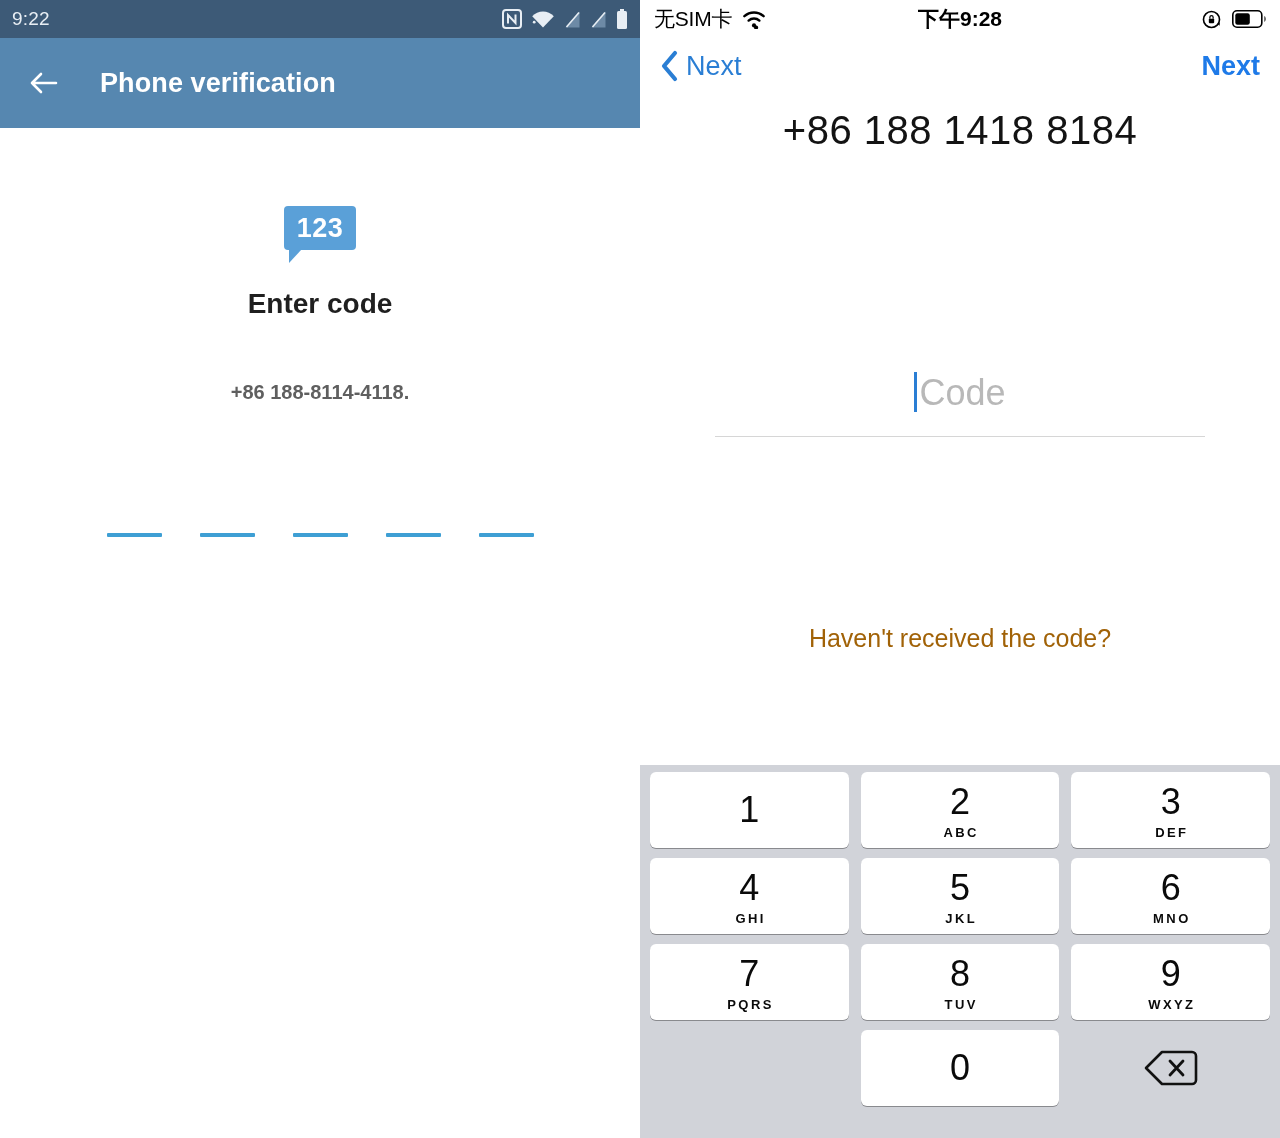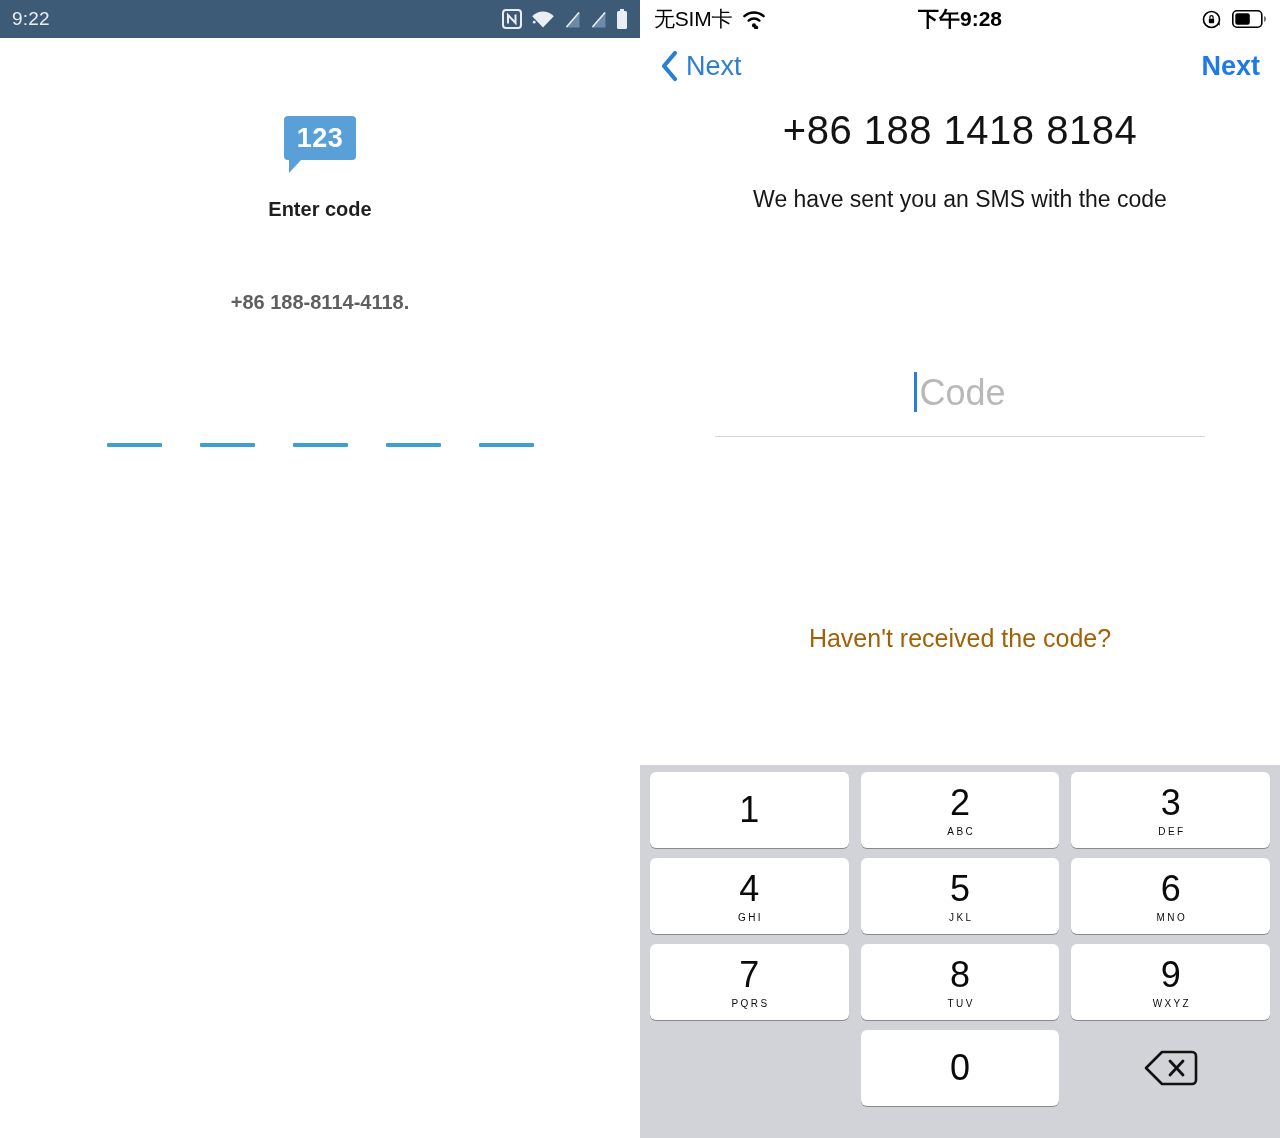--- a/index.html
+++ b/index.html
@@ -63,21 +63,21 @@
   #sms-badge .tail {
     position: absolute; left: 5px; top: 43px;
     width: 0; height: 0;
     border-left: 13px solid #5aa0d8;
     border-bottom: 14px solid transparent;
   }
 
   #enter-code-title {
     position: absolute; top: 160px; left: 0; width: 640px;
     text-align: center;
-    font-size: 20px; font-weight: bold; color: #1f1f1f;
+    font-size: 28px; font-weight: bold; color: #1f1f1f;
   }
   #enter-code-desc {
     position: absolute; top: 218px; left: 0; width: 640px;
     text-align: center;
     font-size: 20px; line-height: 31px; color: #6d6d6d;
   }
   #enter-code-desc .num { color: #5f5f5f; font-weight: bold; }
 
   #code-dashes {
     position: absolute; top: 405px; left: 0; width: 640px;
@@ -170,21 +170,21 @@
     flex: 1;
     background: #ffffff;
     border-radius: 6px;
     box-shadow: 0 1px 0 #898a8e;
     display: flex; flex-direction: column;
     align-items: center; justify-content: center;
     line-height: 1;
   }
   .kb-key .kd { font-size: 36px; color: #0a0a0a; font-weight: 400; }
   .kb-key .kl {
-    font-size: 10px; color: #0a0a0a; font-weight: normal;
+    font-size: 13px; color: #0a0a0a; font-weight: bold;
     letter-spacing: 2.4px; margin-top: 6px; margin-left: 2.4px;
   }
   .kb-key.tall .kd { margin-top: 2px; }
   .kb-blank { flex: 1; }
   .kb-backspace {
     flex: 1; display: flex; align-items: center; justify-content: center;
   }
 </style>
 </head>
 <body>
@@ -217,20 +217,28 @@
           <path d="M2.5 17 L15 2.4" stroke="#e8eef4" stroke-width="1.6" fill="none"></path>
         </svg>
 
         <svg class="sbicon" width="12" height="21" viewBox="0 0 12 21">
           <rect x="4" y="0" width="4" height="2" fill="#e8eef4"></rect>
           <rect x="1" y="2" width="10" height="18" rx="1.5" fill="#e8eef4"></rect>
         </svg>
       </div>
     </div>
 
+    <div id="android-appbar">
+      <span style="display:flex;align-items:center;">
+        <svg width="34" height="34" viewBox="0 0 34 34">
+          <path d="M30 17 H6 M15 8 L6 17 L15 26" fill="none" stroke="#ffffff" stroke-width="2.6" stroke-linecap="round" stroke-linejoin="round"></path>
+        </svg>
+      </span>
+      <span class="title">Phone verification</span>
+    </div>
 
     <div id="left-body">
 
       <div id="sms-badge">
         <div class="bubble">
           <span>123</span>
         </div>
         <div class="tail"></div>
       </div>
 
@@ -284,21 +292,20 @@
       <div class="back-btn">
         <svg width="19" height="32" viewBox="0 0 19 32">
           <path d="M15 3 L4 16 L15 29" fill="none" stroke="#2a7ed4" stroke-width="4.2" stroke-linecap="round" stroke-linejoin="round"></path>
         </svg>
         <span>Next</span>
       </div>
       <div class="next-btn">Next</div>
     </div>
 
     <div id="ios-phone">+86 188 1418 8184</div>
-    <div id="ios-subtitle">We have sent you an SMS with the code</div>
 
     <div id="code-field">
       <div class="field-row">
         <div class="caret"></div>
         <span class="placeholder">Code</span>
       </div>
       <div class="underline"></div>
     </div>
 
     <div id="resend-link">Haven't received the code?</div>

